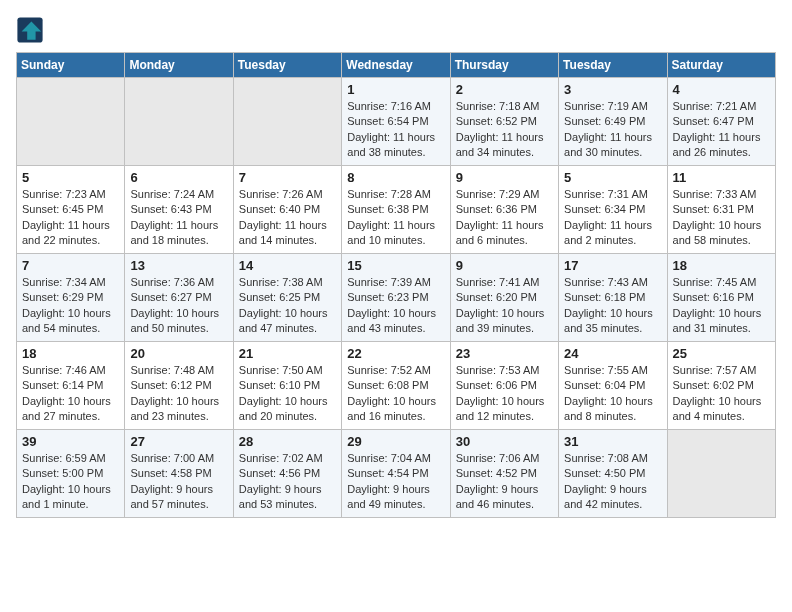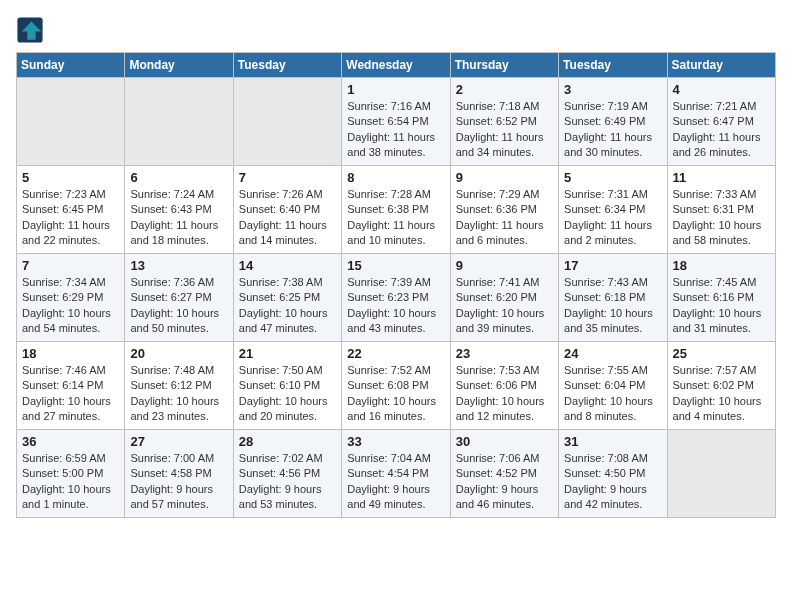--- a/index.html
+++ b/index.html
@@ -227,33 +227,33 @@
           <div class="day-num">24</div>
           <div class="cell-content">Sunrise: 7:55 AM<br>Sunset: 6:04 PM<br>Daylight: 10 hours and 8 minutes.</div>
         </td>
         <td>
           <div class="day-num">25</div>
           <div class="cell-content">Sunrise: 7:57 AM<br>Sunset: 6:02 PM<br>Daylight: 10 hours and 4 minutes.</div>
         </td>
       </tr>
       <tr>
         <td>
-          <div class="day-num">36</div>
+          <div class="day-num">39</div>
           <div class="cell-content">Sunrise: 6:59 AM<br>Sunset: 5:00 PM<br>Daylight: 10 hours and 1 minute.</div>
         </td>
         <td>
           <div class="day-num">27</div>
           <div class="cell-content">Sunrise: 7:00 AM<br>Sunset: 4:58 PM<br>Daylight: 9 hours and 57 minutes.</div>
         </td>
         <td>
           <div class="day-num">28</div>
           <div class="cell-content">Sunrise: 7:02 AM<br>Sunset: 4:56 PM<br>Daylight: 9 hours and 53 minutes.</div>
         </td>
         <td>
-          <div class="day-num">33</div>
+          <div class="day-num">29</div>
           <div class="cell-content">Sunrise: 7:04 AM<br>Sunset: 4:54 PM<br>Daylight: 9 hours and 49 minutes.</div>
         </td>
         <td>
           <div class="day-num">30</div>
           <div class="cell-content">Sunrise: 7:06 AM<br>Sunset: 4:52 PM<br>Daylight: 9 hours and 46 minutes.</div>
         </td>
         <td>
           <div class="day-num">31</div>
           <div class="cell-content">Sunrise: 7:08 AM<br>Sunset: 4:50 PM<br>Daylight: 9 hours and 42 minutes.</div>
         </td>

